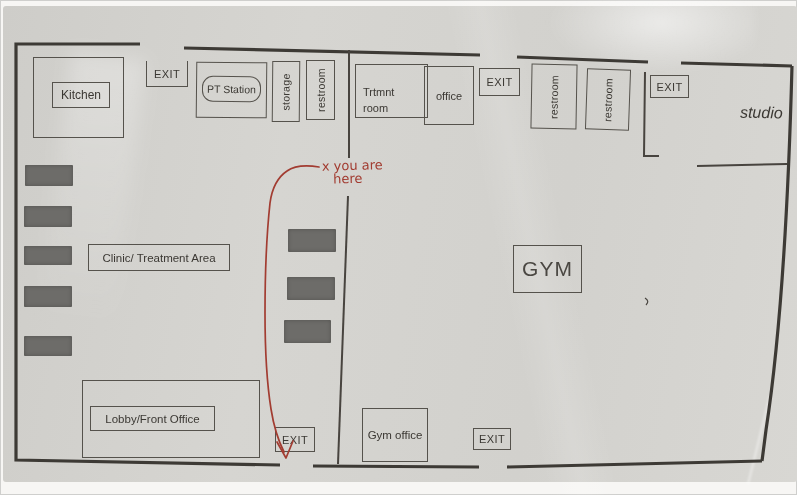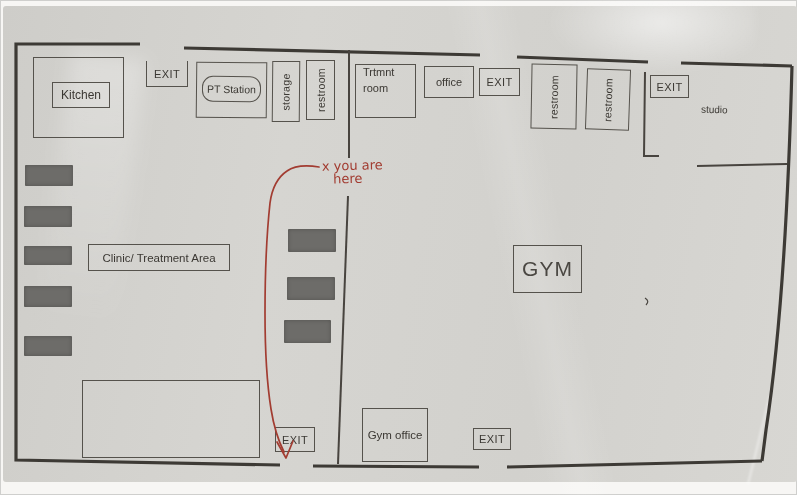--- a/index.html
+++ b/index.html
@@ -69,55 +69,58 @@
   </div>
 
   <div class="room vroom" style="left:272px;top:61px;width:28px;height:61px;transform:rotate(.5deg);">
     <span class="vtext">storage</span>
   </div>
 
   <div class="room vroom" style="left:306px;top:60px;width:29px;height:60px;">
     <span class="vtext">restroom</span>
   </div>
 
-  <div class="room" style="left:355px;top:64px;width:61px;height:54px;display:flex;align-items:flex-start;">
+  <div class="room" style="left:355px;top:64px;width:73px;height:54px;display:flex;align-items:flex-end;">
     <span class="txt" style="font-size:11px;line-height:1.45;padding-left:7px;width:44px;">Trtmnt room</span>
   </div>
 
-  <div class="room center" style="left:424px;top:66px;width:50px;height:32px;">
+  <div class="room center" style="left:424px;top:66px;width:50px;height:59px;">
     <span class="txt" style="font-size:11px;">office</span>
   </div>
 
   <div class="exit-box" style="left:479px;top:68px;width:41px;height:28px;">
     <span>EXIT</span>
   </div>
 
   <div class="room vroom" style="left:531px;top:64px;width:46px;height:65px;transform:rotate(1deg);">
     <span class="vtext">restroom</span>
   </div>
 
   <div class="room vroom" style="left:586px;top:69px;width:44px;height:61px;transform:rotate(2deg);">
     <span class="vtext">restroom</span>
   </div>
 
   <div class="exit-box" style="left:650px;top:75px;width:39px;height:23px;">
     <span>EXIT</span>
   </div>
 
-  <span class="txt" style="position:absolute;left:701px;top:104px;font-size:10px;transform:rotate(1deg);">studio</span>
+  <span class="txt" style="position:absolute;left:740px;top:104px;font-size:16px;transform:rotate(1deg);font-style:italic;">studio</span>
 
   <div class="label-box" style="left:88px;top:244px;width:142px;height:27px;font-size:11.5px;">
     <span>Clinic/ Treatment Area</span>
   </div>
 
   <div class="label-box" style="left:513px;top:245px;width:69px;height:48px;font-size:21px;letter-spacing:1px;color:#4a4742;">
     <span>GYM</span>
   </div>
 
   <div class="room" style="left:82px;top:380px;width:178px;height:78px;"></div>
+  <div class="label-box" style="left:90px;top:406px;width:125px;height:25px;font-size:11.5px;">
+    <span>Lobby/Front Office</span>
+  </div>
 
   <div class="exit-box" style="left:275px;top:427px;width:40px;height:25px;">
     <span>EXIT</span>
   </div>
 
   <div class="room center" style="left:362px;top:408px;width:66px;height:54px;">
     <span class="txt" style="font-size:11.5px;">Gym office</span>
   </div>
 
   <div class="exit-box" style="left:473px;top:428px;width:38px;height:22px;">

